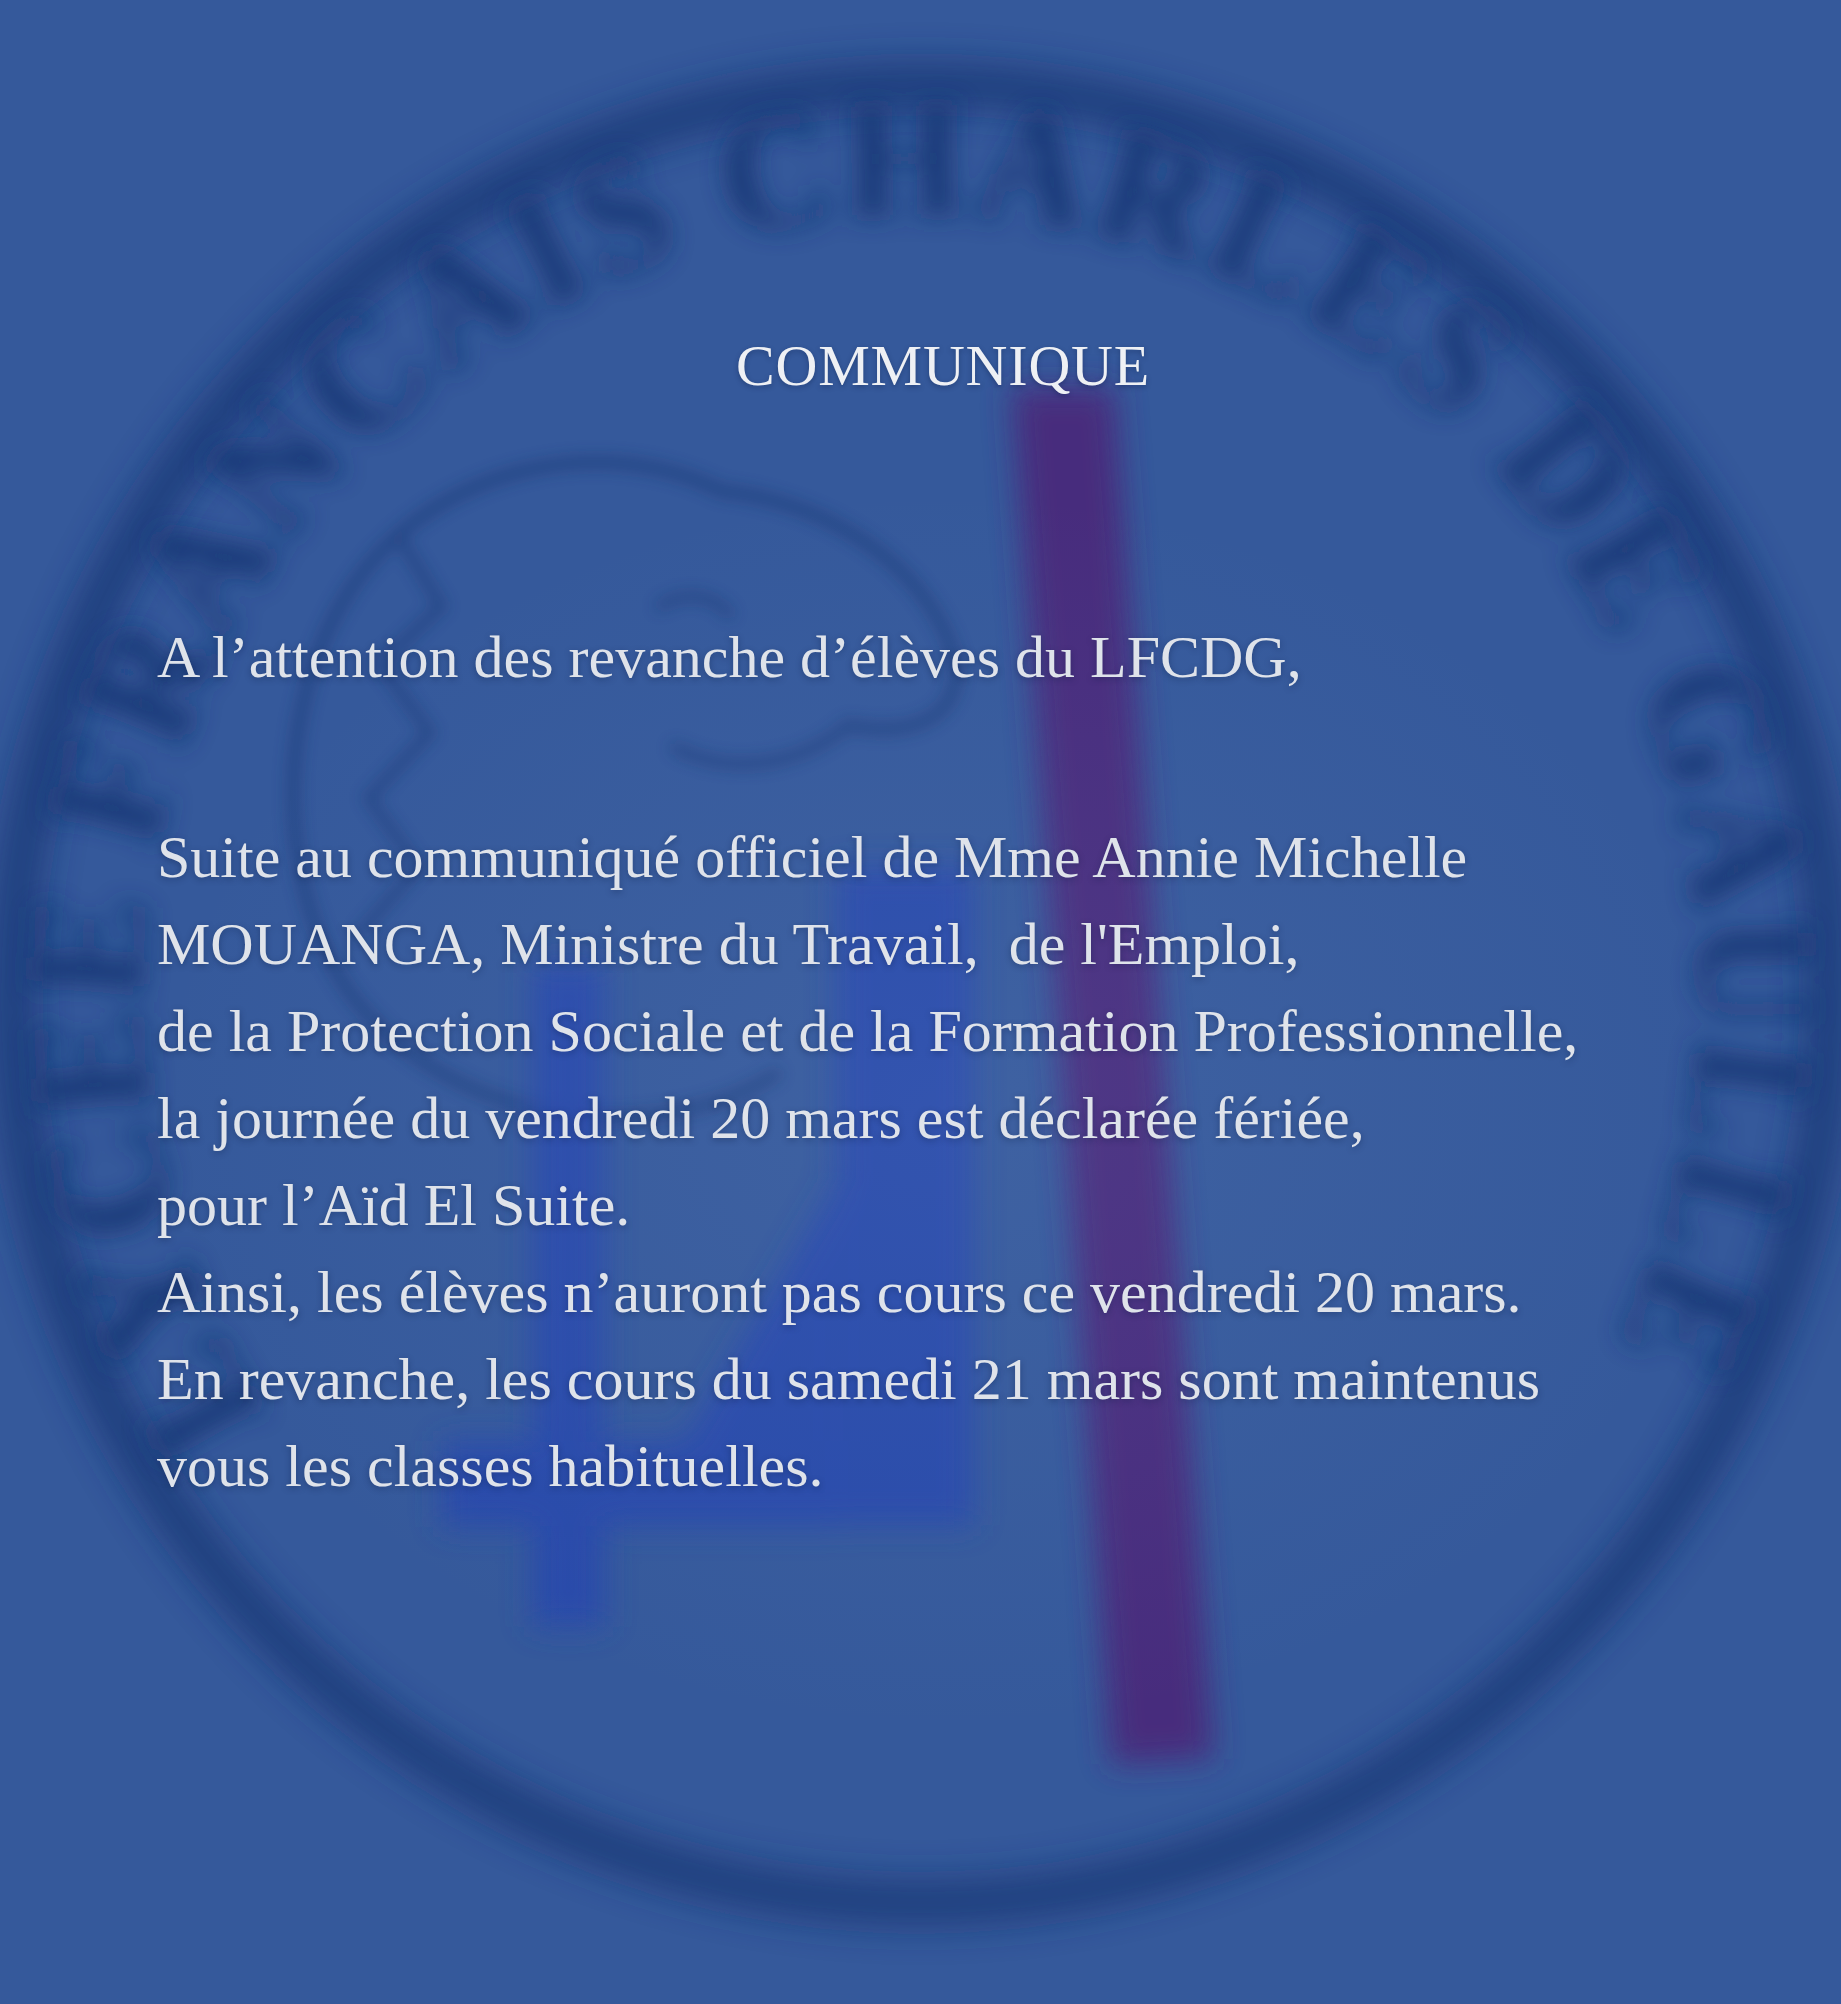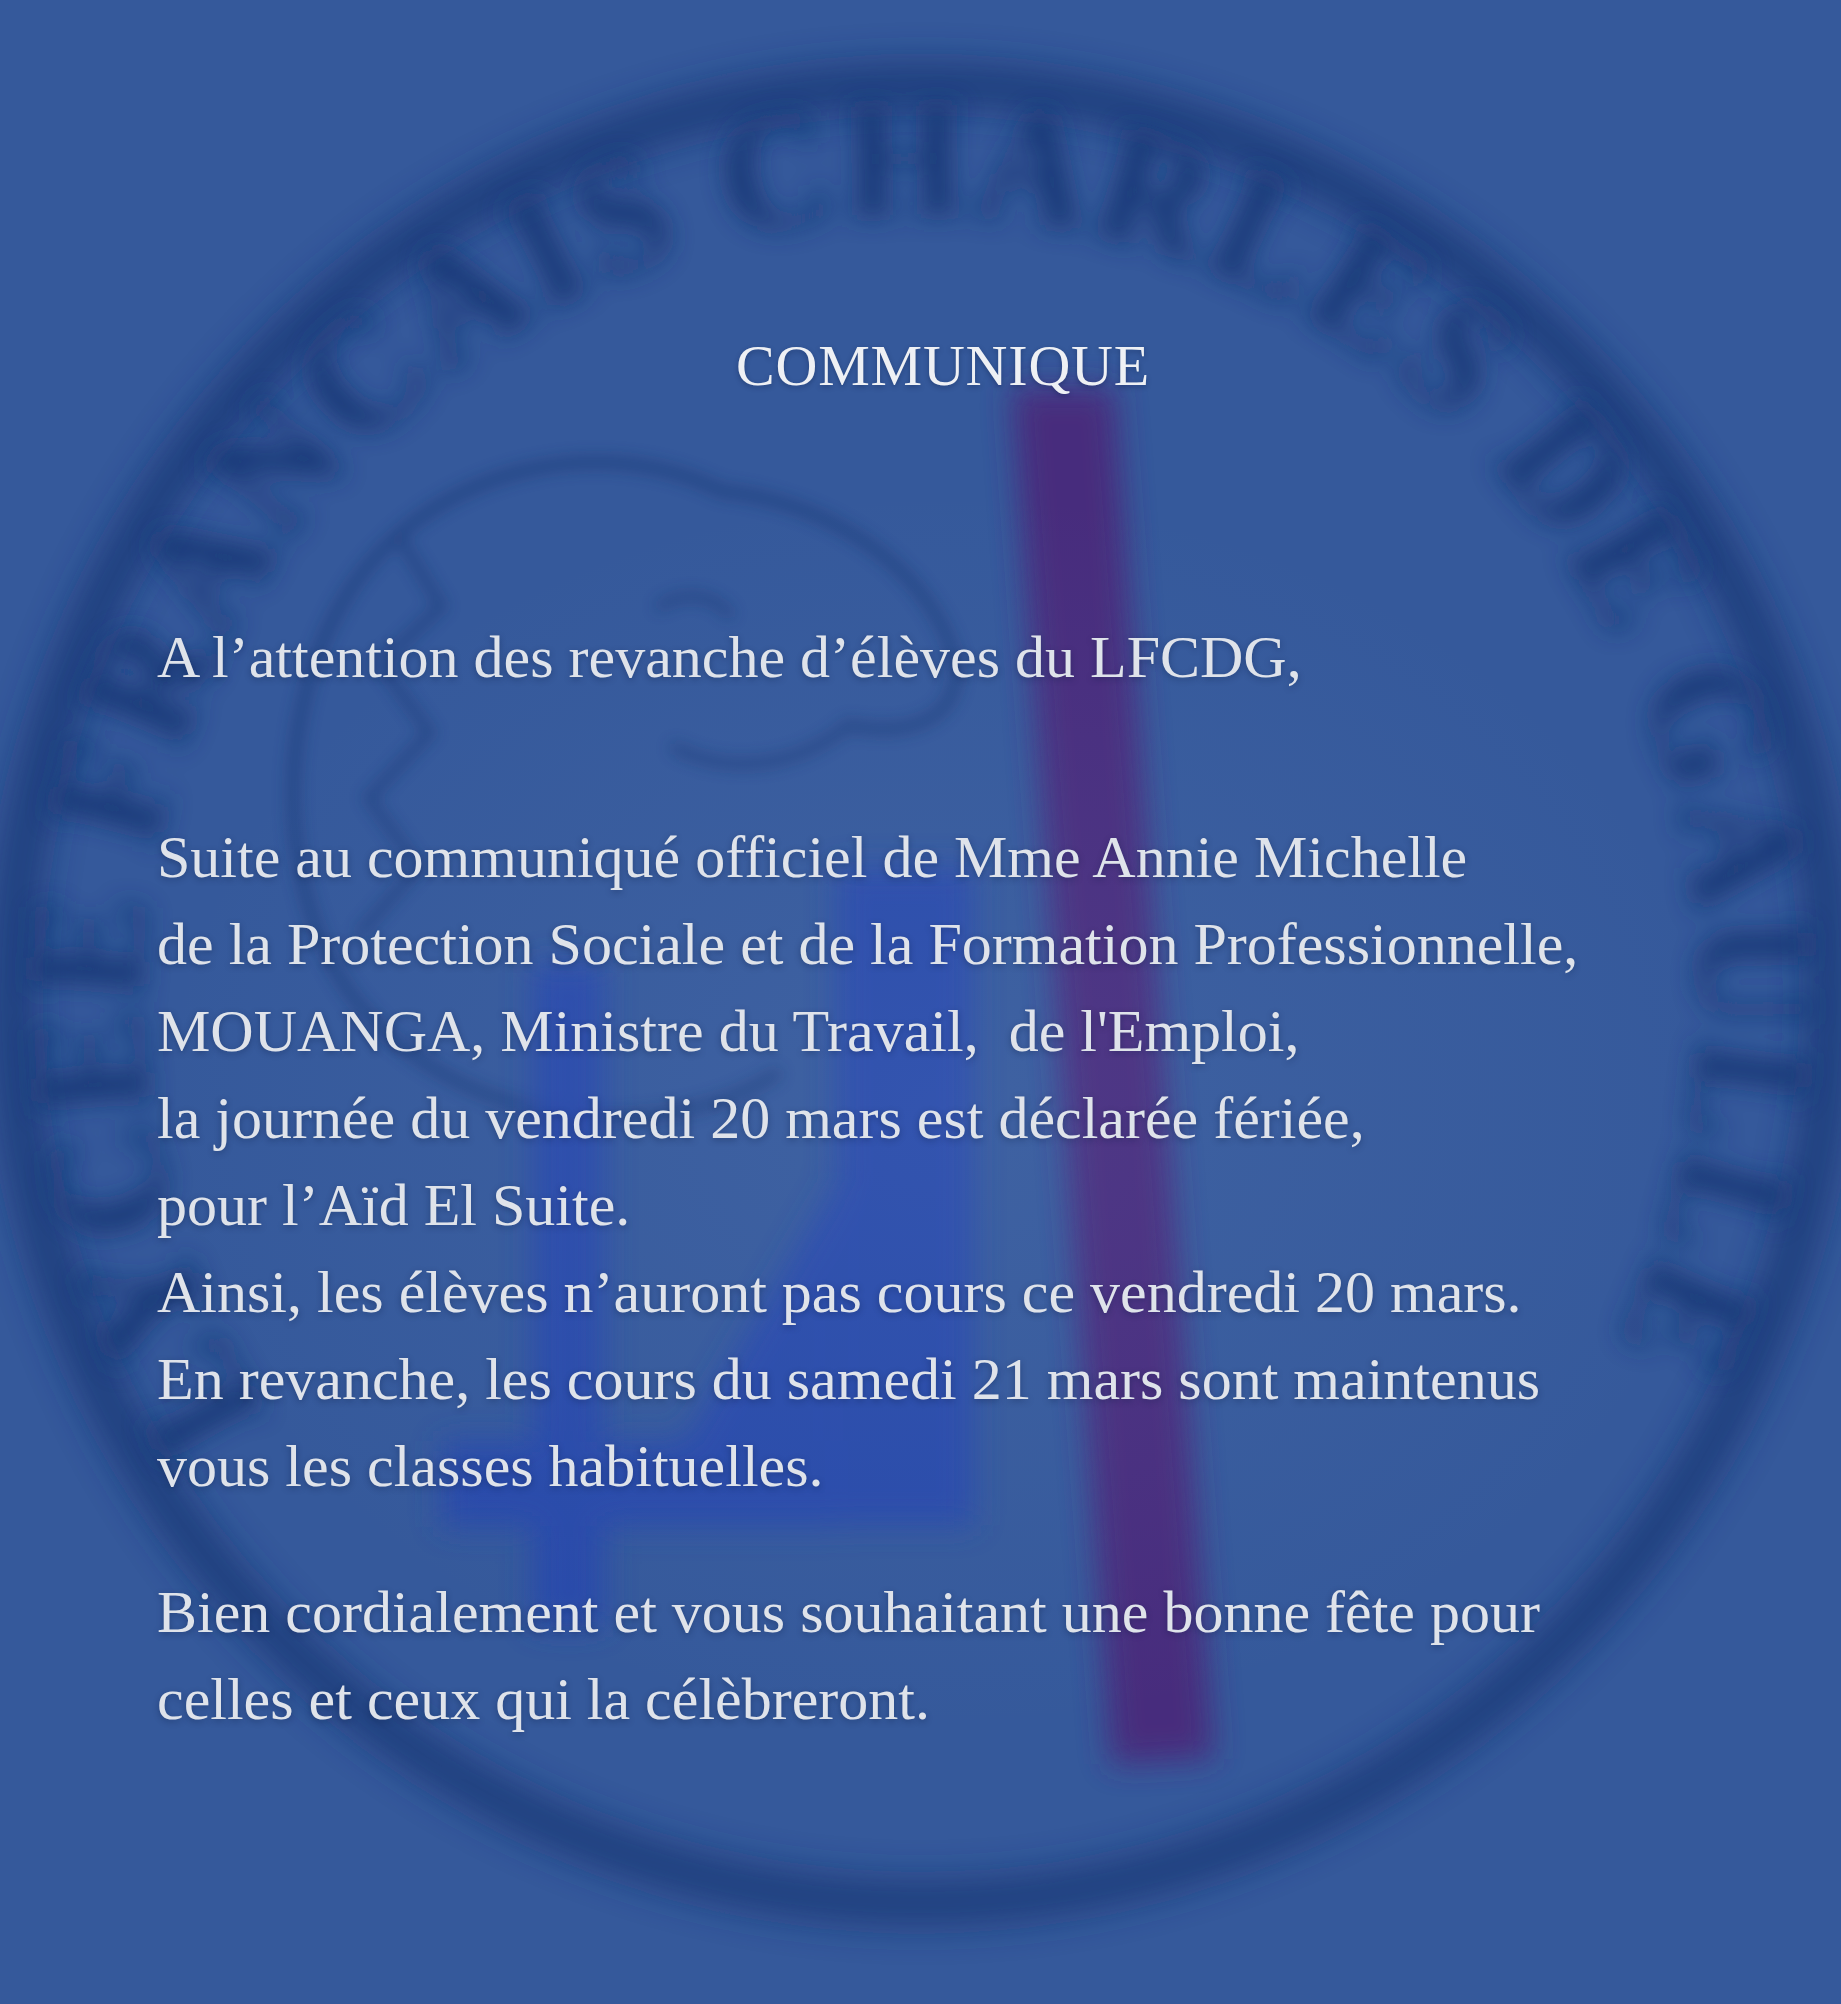--- a/index.html
+++ b/index.html
@@ -117,28 +117,24 @@
   <div class="vignette"></div>
 
   <div class="title">COMMUNIQUE</div>
 
   <div class="bodytext p1">
     <div class="line">A l’attention des revanche d’élèves du LFCDG,</div>
   </div>
 
   <div class="bodytext p2">
     <div class="line">Suite au communiqué officiel de Mme Annie Michelle</div>
+    <div class="line">MOUANGA, Ministre du Travail,  de l'Emploi,</div>
     <div class="line">de la Protection Sociale et de la Formation Professionnelle,</div>
-    <div class="line">MOUANGA, Ministre du Travail,  de l'Emploi,</div>
     <div class="line">la journée du vendredi 20 mars est déclarée fériée,</div>
     <div class="line">pour l’Aïd El Suite.</div>
     <div class="line">Ainsi, les élèves n’auront pas cours ce vendredi 20 mars.</div>
     <div class="line">En revanche, les cours du samedi 21 mars sont maintenus</div>
     <div class="line">vous les classes habituelles.</div>
   </div>
 
-  <div class="bodytext p3">
-    <div class="line">Bien cordialement et vous souhaitant une bonne fête pour</div>
-    <div class="line">celles et ceux qui la célèbreront.</div>
-  </div>
 
 </div>
 
 
 </body></html>

